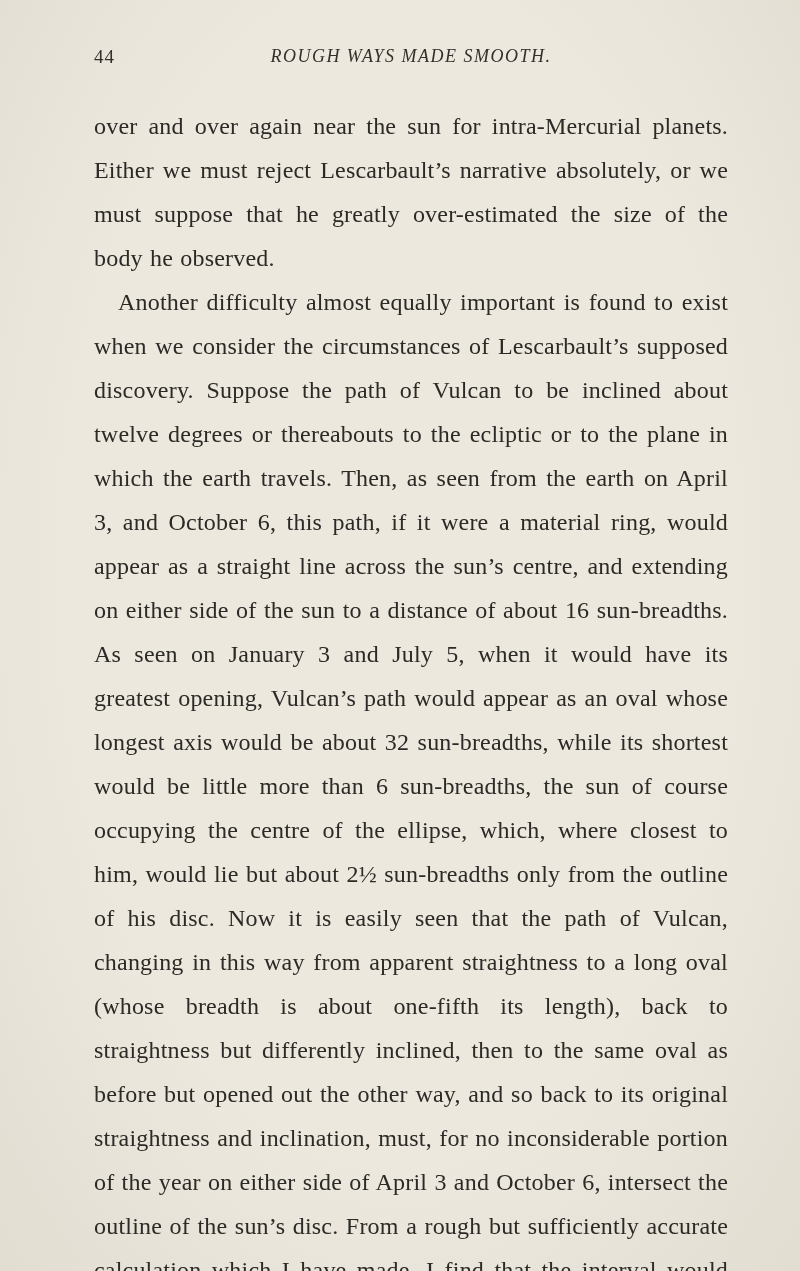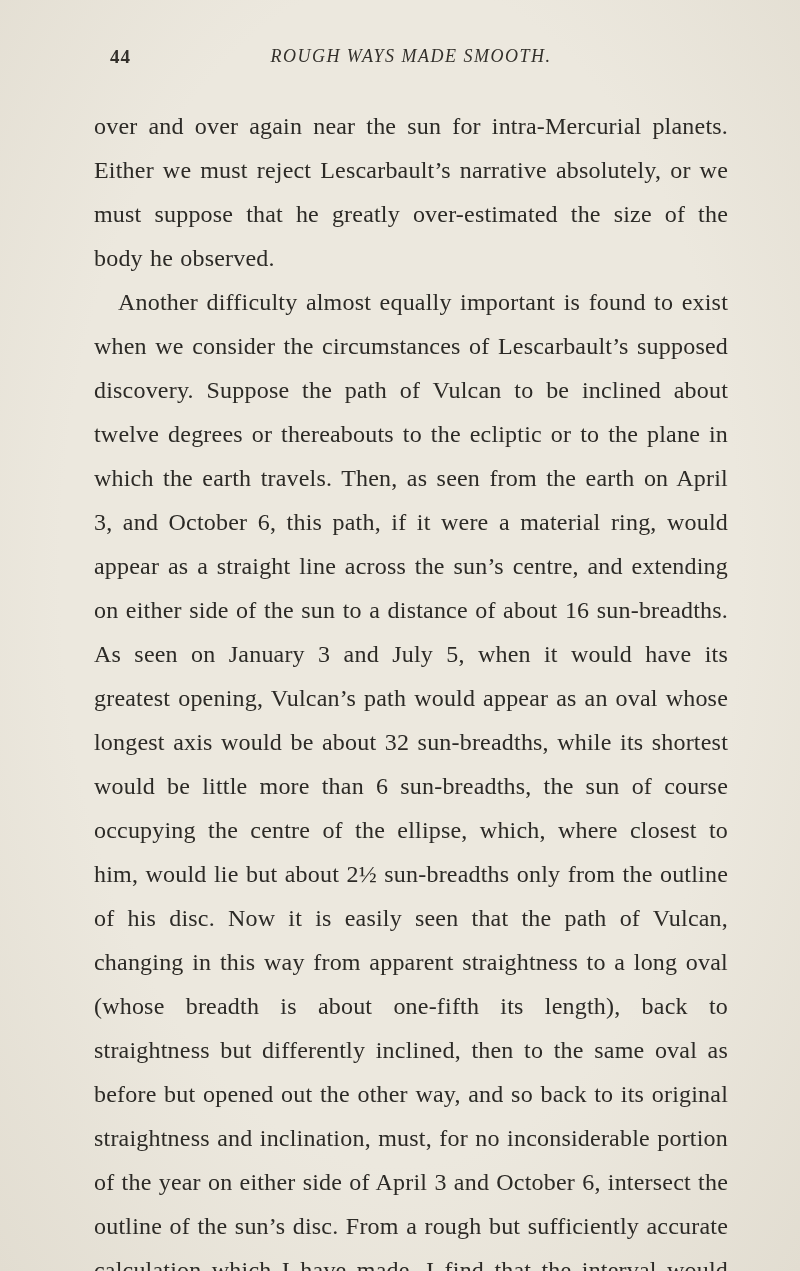--- a/index.html
+++ b/index.html
@@ -21,23 +21,23 @@
   }
   .page-header {
     position: relative;
     height: 34px;
     margin-bottom: 24px;
     font-size: 19px;
     color: #33302b;
   }
   .page-number {
     position: absolute;
-    left: 16px;
+    left: 0;
     top: 0;
-    font-weight: bold;
+    font-weight: normal;
     letter-spacing: 1px;
   }
   .running-title {
     position: absolute;
     left: 50%;
     top: 0;
     transform: translateX(-50%);
     white-space: nowrap;
     font-style: italic;
     letter-spacing: 1.5px;

